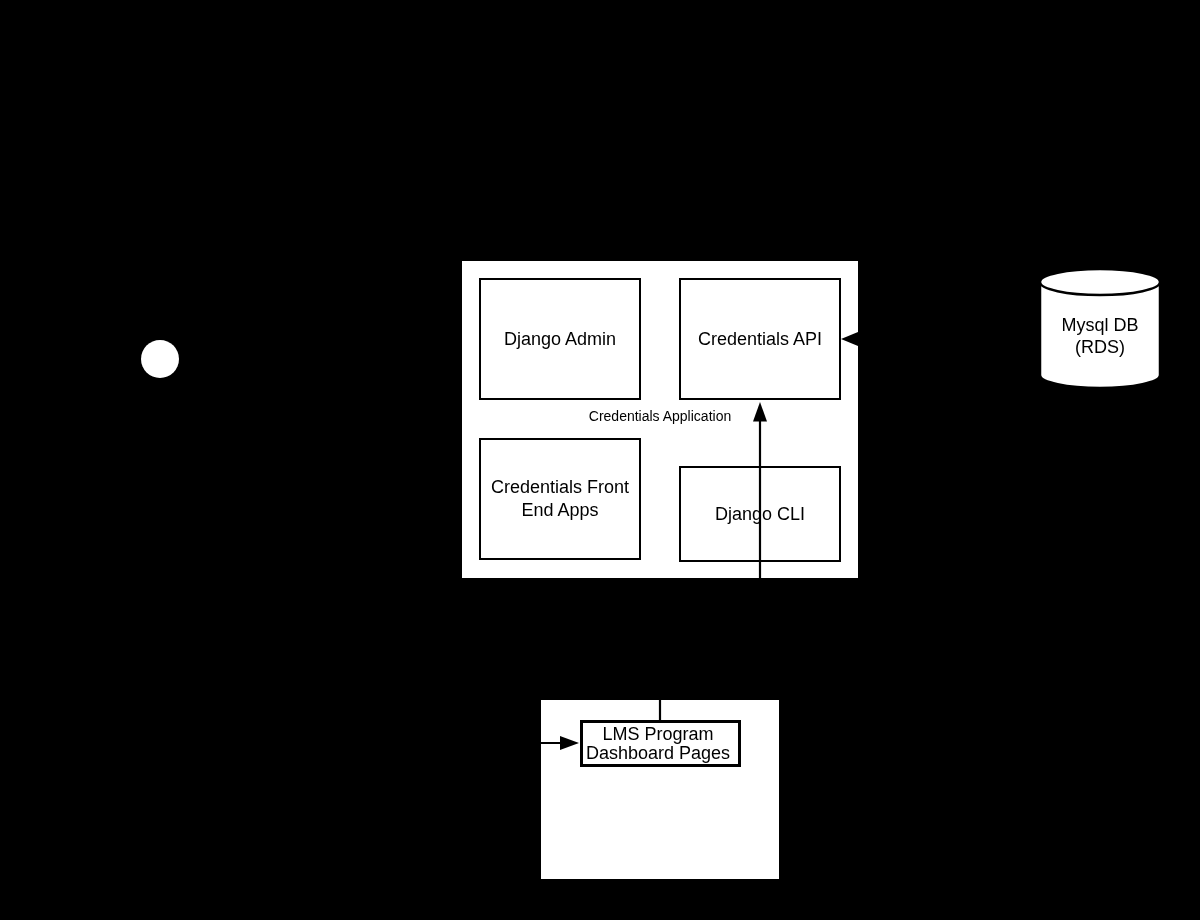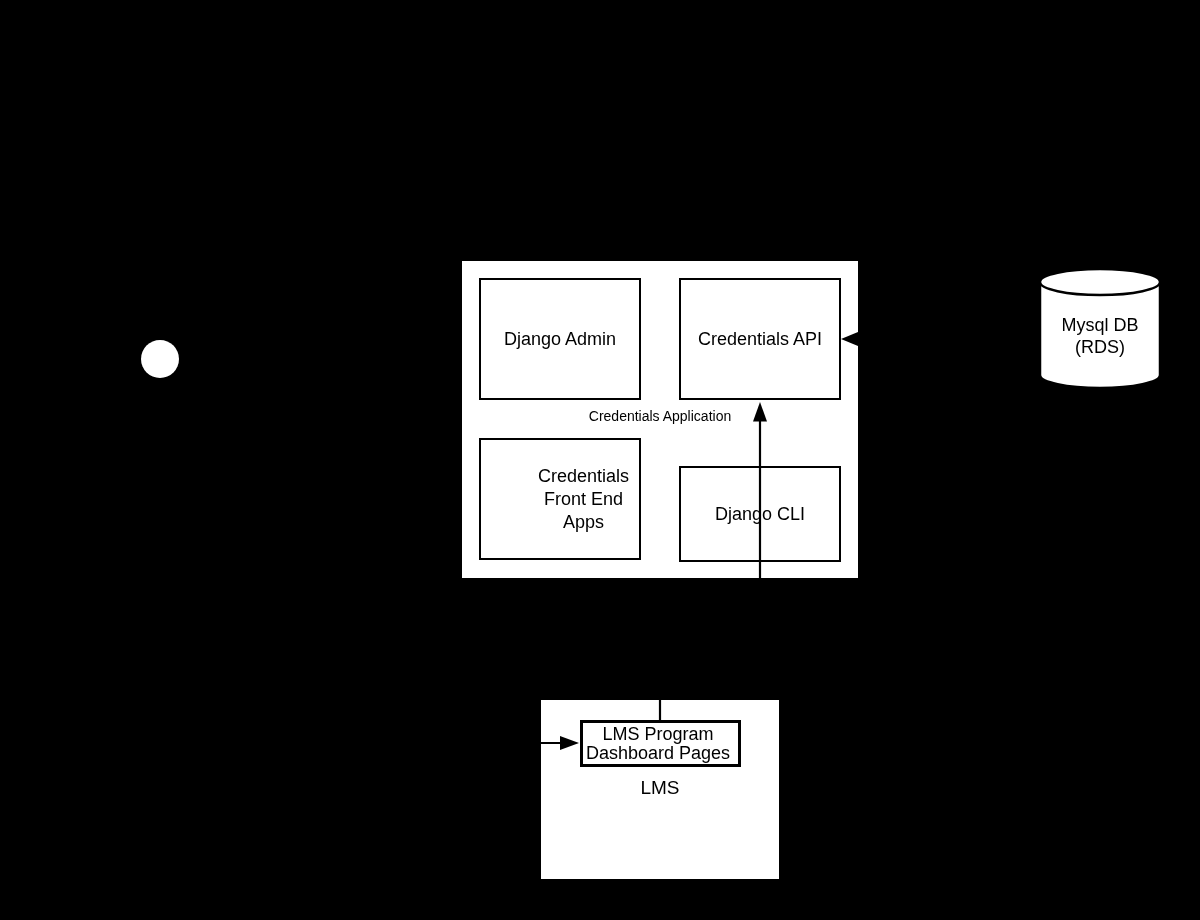--- a/index.html
+++ b/index.html
@@ -29,21 +29,21 @@
   .box {
     background: #fff;
     border: 2px solid #000;
     box-sizing: border-box;
     display: flex; align-items: center; justify-content: center;
     text-align: center;
     font-size: 18px; line-height: 23px;
   }
   .box-django-admin   { left: 479px; top: 278px; width: 162px; height: 122px; }
   .box-credentials-api{ left: 679px; top: 278px; width: 162px; height: 122px; }
-  .box-front-end-apps { left: 479px; top: 438px; width: 162px; height: 122px; padding-left: 47px; }
+  .box-front-end-apps { left: 479px; top: 438px; width: 162px; height: 122px; }
   .box-django-cli     { left: 679px; top: 438px; width: 162px; height: 96px; margin-top: 28px; }
   .box .wrap150 { display: inline-block; width: 152px; }
 
   .dashboard-box {
     left: 580px; top: 720px; width: 161px; height: 47px;
     background: #fff; border: 3px solid #000; box-sizing: border-box;
     display: flex; align-items: center; justify-content: flex-start;
     text-align: center; font-size: 18px; line-height: 19px;
   }
   .dashboard-box .wrap150 { display: inline-block; width: 150px; }
@@ -103,21 +103,20 @@
     </svg>
     <div class="cylinder-text">Mysql DB (RDS)</div>
   </div>
 
   <div class="abs group lms-container"></div>
 
   <div class="abs dashboard-box">
     <span class="wrap150">LMS Program Dashboard Pages</span>
   </div>
 
-  <div class="abs lms-label">LMS</div>
 
   <svg class="abs overlay" width="1200" height="920" viewBox="0 0 1200 920">
 
     <path d="M660 722 L660 640 L760 640 L760 420" fill="none" stroke="#000000" stroke-width="2.2"></path>
     <polygon points="760,402 753,421.5 767,421.5" fill="#000000"></polygon>
 
     <line x1="1041" y1="339" x2="852" y2="339" stroke="#000000" stroke-width="2.2"></line>
     <polygon points="841,339 858,332 858,346" fill="#000000"></polygon>
 
     <line x1="505" y1="743" x2="564" y2="743" stroke="#000000" stroke-width="2.2"></line>

